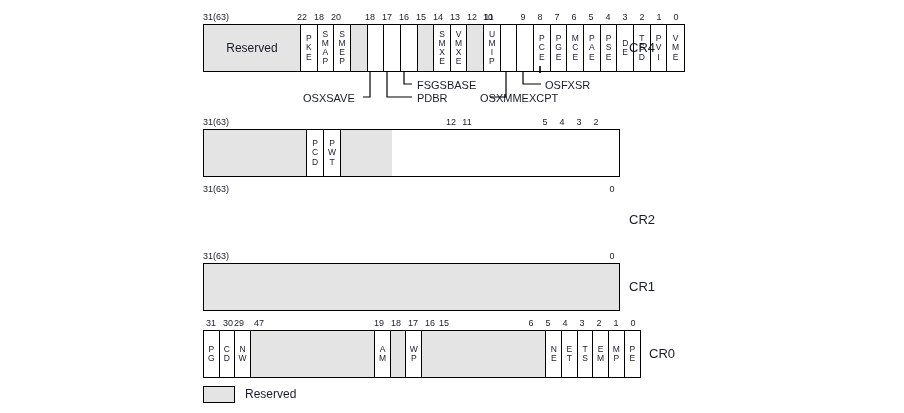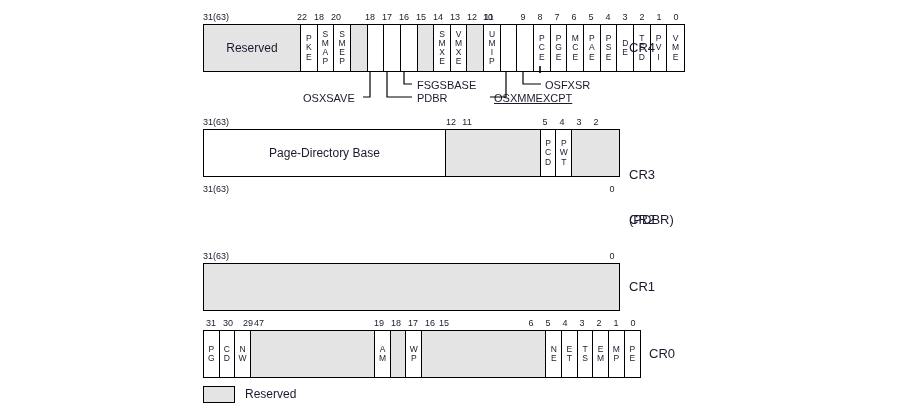--- a/index.html
+++ b/index.html
@@ -214,74 +214,67 @@
         <span class="vlabel">V
 M
 E</span>
       </div>
   </div>
   <div class="regname" style="left:629px;top:40px;">CR4</div>
 
   <div class="callout" style="left:303px;top:92px;">OSXSAVE</div>
   <div class="callout" style="left:417px;top:92px;">PDBR</div>
   <div class="callout" style="left:417px;top:79px;">FSGSBASE</div>
-  <div class="callout" style="left:494px;top:92px;text-decoration:underline;">OSXMMEXCPT</div>
+  <div class="callout" style="left:480px;top:92px;">OSXMMEXCPT</div>
   <div class="callout" style="left:545px;top:79px;">OSFXSR</div>
 
   <div class="ticks" style="left:0;top:116px;width:904px;">
     <div class="tick" style="left:203px;top:0;width:40px;text-align:left;">31(63)</div>
     <div class="tick" style="left:443px;width:16px;">12</div>
     <div class="tick" style="left:459px;width:16px;">11</div>
     <div class="tick" style="left:537px;width:16px;">5</div>
     <div class="tick" style="left:554px;width:16px;">4</div>
     <div class="tick" style="left:571px;width:16px;">3</div>
     <div class="tick" style="left:588px;width:16px;">2</div>
   </div>
 
   <div class="bitbar" style="left:203px;top:129px;width:417px;height:48px;">
-    <div class="cell" style="width:263px;">
-      <span class="hlabel">Page-Directory Base</span>
-    </div>
     <div class="cell shaded" style="width:103px;"></div>
     <div class="cell" style="width:17px;">
         <span class="vlabel">P
 C
 D</span>
       </div>
     <div class="cell" style="width:17px;">
         <span class="vlabel">P
 W
 T</span>
       </div>
     <div class="cell shaded" style="width:51px;"></div>
-  </div>
-  <div class="regname" style="left:629px;top:137px;">
-    <div>CR3</div>
-    <div>(PDBR)</div>
   </div>
 
   <div class="ticks" style="left:0;top:183px;width:904px;">
     <div class="tick" style="left:203px;top:0;width:40px;text-align:left;">31(63)</div>
     <div class="tick" style="left:604px;width:16px;">0</div>
   </div>
   <div class="regname" style="left:629px;top:212px;">CR2</div>
 
   <div class="ticks" style="left:0;top:250px;width:904px;">
     <div class="tick" style="left:203px;top:0;width:40px;text-align:left;">31(63)</div>
     <div class="tick" style="left:604px;width:16px;">0</div>
   </div>
   <div class="bitbar" style="left:203px;top:263px;width:417px;height:48px;">
     <div class="cell shaded" style="width:100%;"></div>
   </div>
   <div class="regname" style="left:629px;top:279px;">CR1</div>
 
   <div class="ticks" style="left:0;top:317px;width:904px;">
     <div class="tick" style="left:203px;width:16px;">31</div>
     <div class="tick" style="left:220px;width:16px;">30</div>
-    <div class="tick" style="left:237px;width:16px;text-align:right;">29</div>
+    <div class="tick" style="left:228px;width:16px;text-align:right;">29</div>
     <div class="tick" style="left:254px;width:16px;text-align:left;">47</div>
     <div class="tick" style="left:371px;width:16px;">19</div>
     <div class="tick" style="left:388px;width:16px;">18</div>
     <div class="tick" style="left:405px;width:16px;">17</div>
     <div class="tick" style="left:422px;width:16px;">16</div>
     <div class="tick" style="left:439px;width:16px;text-align:left;">15</div>
     <div class="tick" style="left:523px;width:16px;">6</div>
     <div class="tick" style="left:540px;width:16px;">5</div>
     <div class="tick" style="left:557px;width:16px;">4</div>
     <div class="tick" style="left:574px;width:16px;">3</div>

